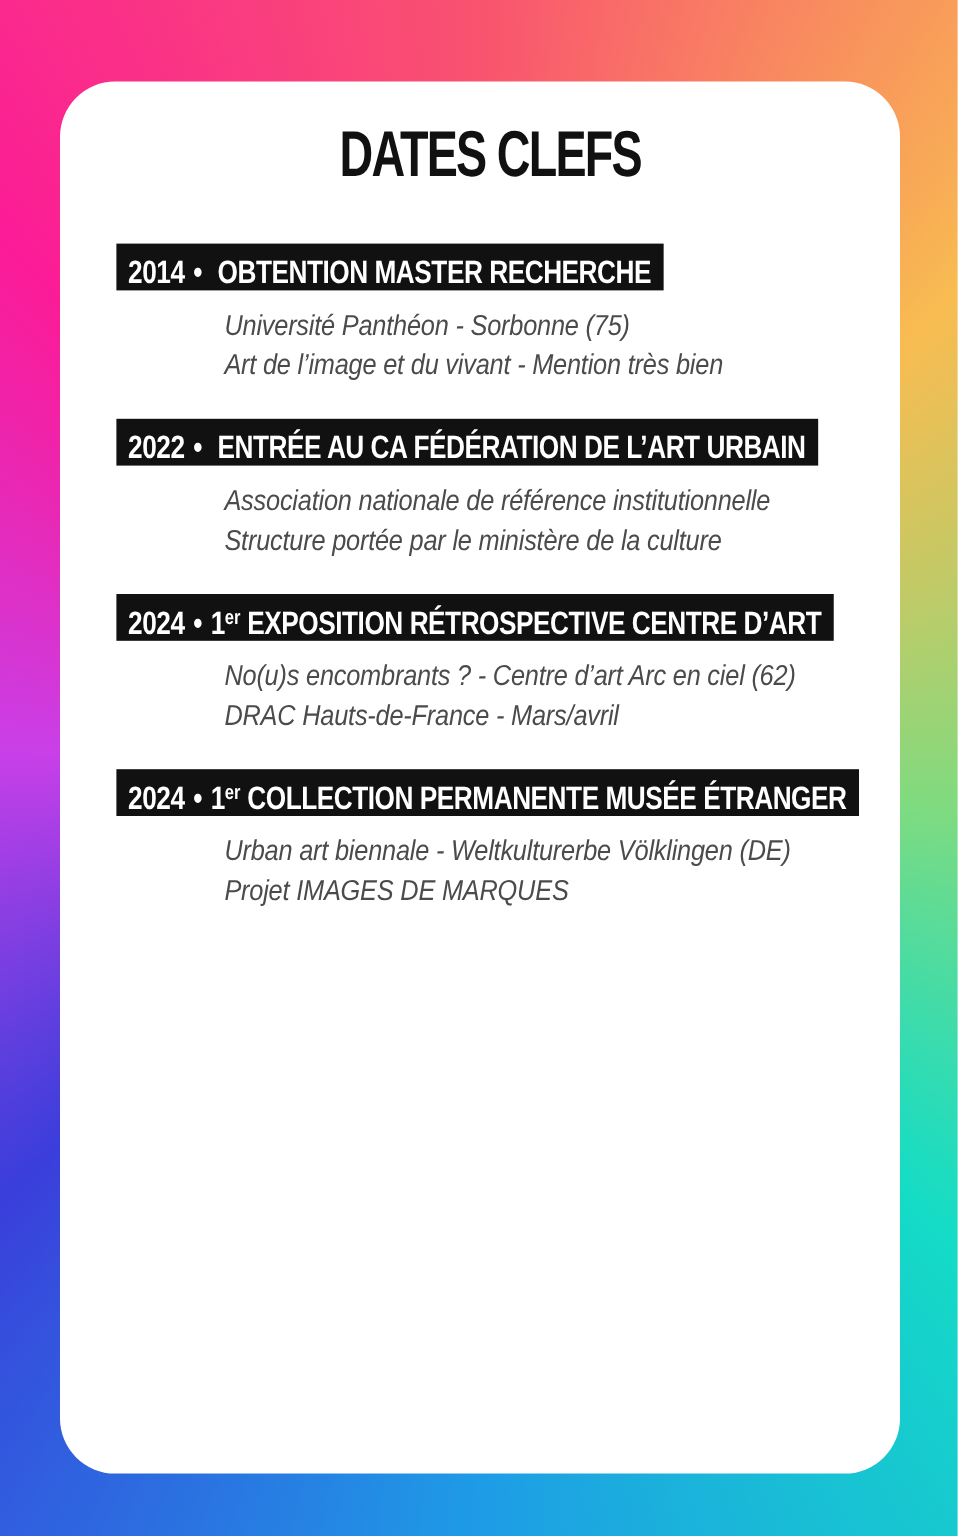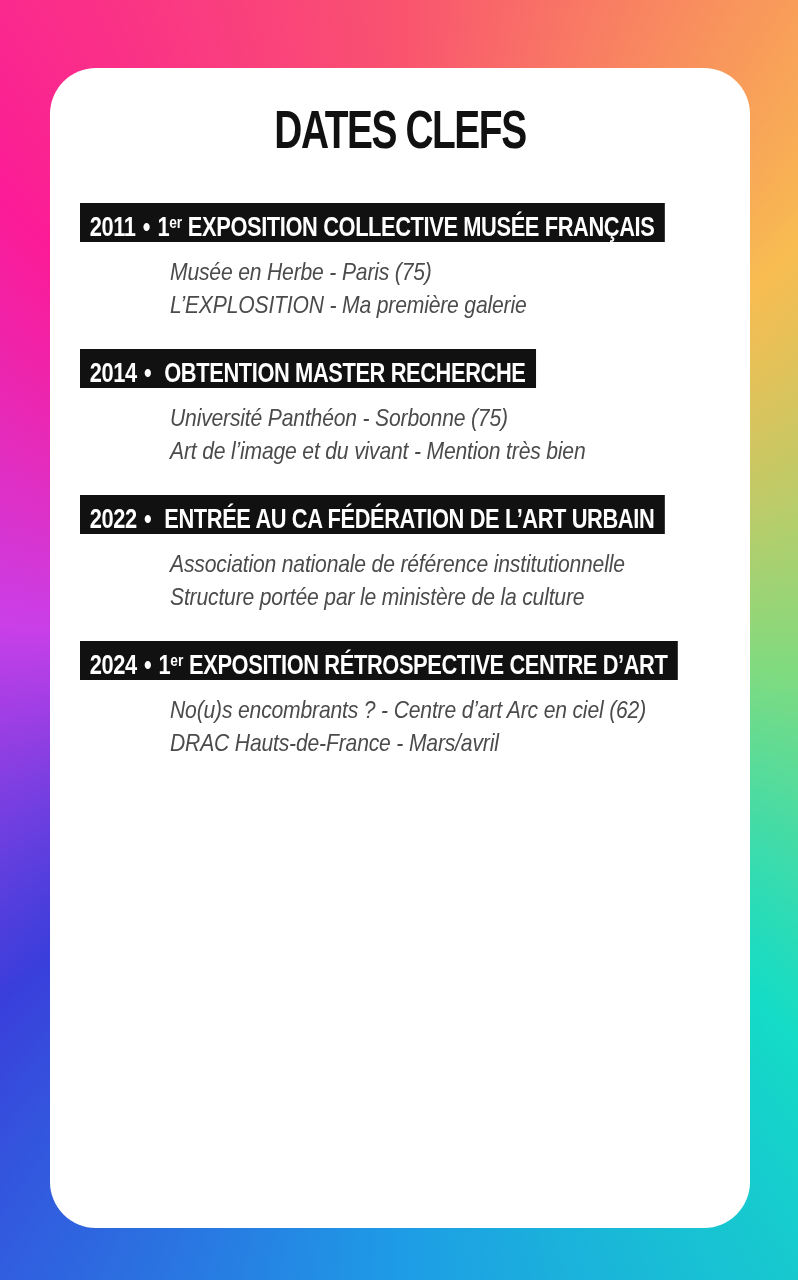--- a/index.html
+++ b/index.html
@@ -19,20 +19,21 @@
       #f9536f 360deg);
     position: relative;
   }
   .card {
     position: absolute;
     left: 50px; top: 68px;
     width: 700px; height: 1160px;
     background: #ffffff;
     border-radius: 46px;
     overflow: hidden;
+    padding-left: 17px;
   }
   h1.page-title {
     margin-top: 32px;
     text-align: center;
     font-size: 54px;
     line-height: 58px;
     font-weight: bold;
     letter-spacing: -2px;
     color: #111111;
     transform: scaleX(0.72);
@@ -77,27 +78,20 @@
   }
 </style>
 </head>
 <body>
 
 <div class="card">
   <h1 class="page-title">DATES CLEFS</h1>
 
   <div class="entries">
 
-    <div class="entry">
-      <span class="bar"><span>2011</span><span class="bullet">•</span><span class="ordinal"><span>1</span><span class="sup">er</span></span><span>EXPOSITION COLLECTIVE MUSÉE FRANÇAIS</span></span>
-      <div class="sub">
-        <div>Musée en Herbe - Paris (75)</div>
-        <div>L’EXPLOSITION - Ma première galerie</div>
-      </div>
-    </div>
 
     <div class="entry">
       <span class="bar"><span>2014</span><span class="bullet">•</span><span class="ordinal"><span></span><span class="sup"></span></span><span>OBTENTION MASTER RECHERCHE</span></span>
       <div class="sub">
         <div>Université Panthéon - Sorbonne (75)</div>
         <div>Art de l’image et du vivant - Mention très bien</div>
       </div>
     </div>
 
 
@@ -110,16 +104,23 @@
     </div>
 
     <div class="entry">
       <span class="bar"><span>2024</span><span class="bullet">•</span><span class="ordinal"><span>1</span><span class="sup">er</span></span><span>EXPOSITION RÉTROSPECTIVE CENTRE D’ART</span></span>
       <div class="sub">
         <div>No(u)s encombrants ? - Centre d’art Arc en ciel (62)</div>
         <div>DRAC Hauts-de-France - Mars/avril</div>
       </div>
     </div>
 
+    <div class="entry">
+      <span class="bar"><span>2024</span><span class="bullet">•</span><span class="ordinal"><span>1</span><span class="sup">er</span></span><span>COLLECTION PERMANENTE MUSÉE ÉTRANGER</span></span>
+      <div class="sub">
+        <div>Urban art biennale - Weltkulturerbe Völklingen (DE)</div>
+        <div>Projet IMAGES DE MARQUES</div>
+      </div>
+    </div>
 
 
   </div>
 </div>
 
 </body></html>

